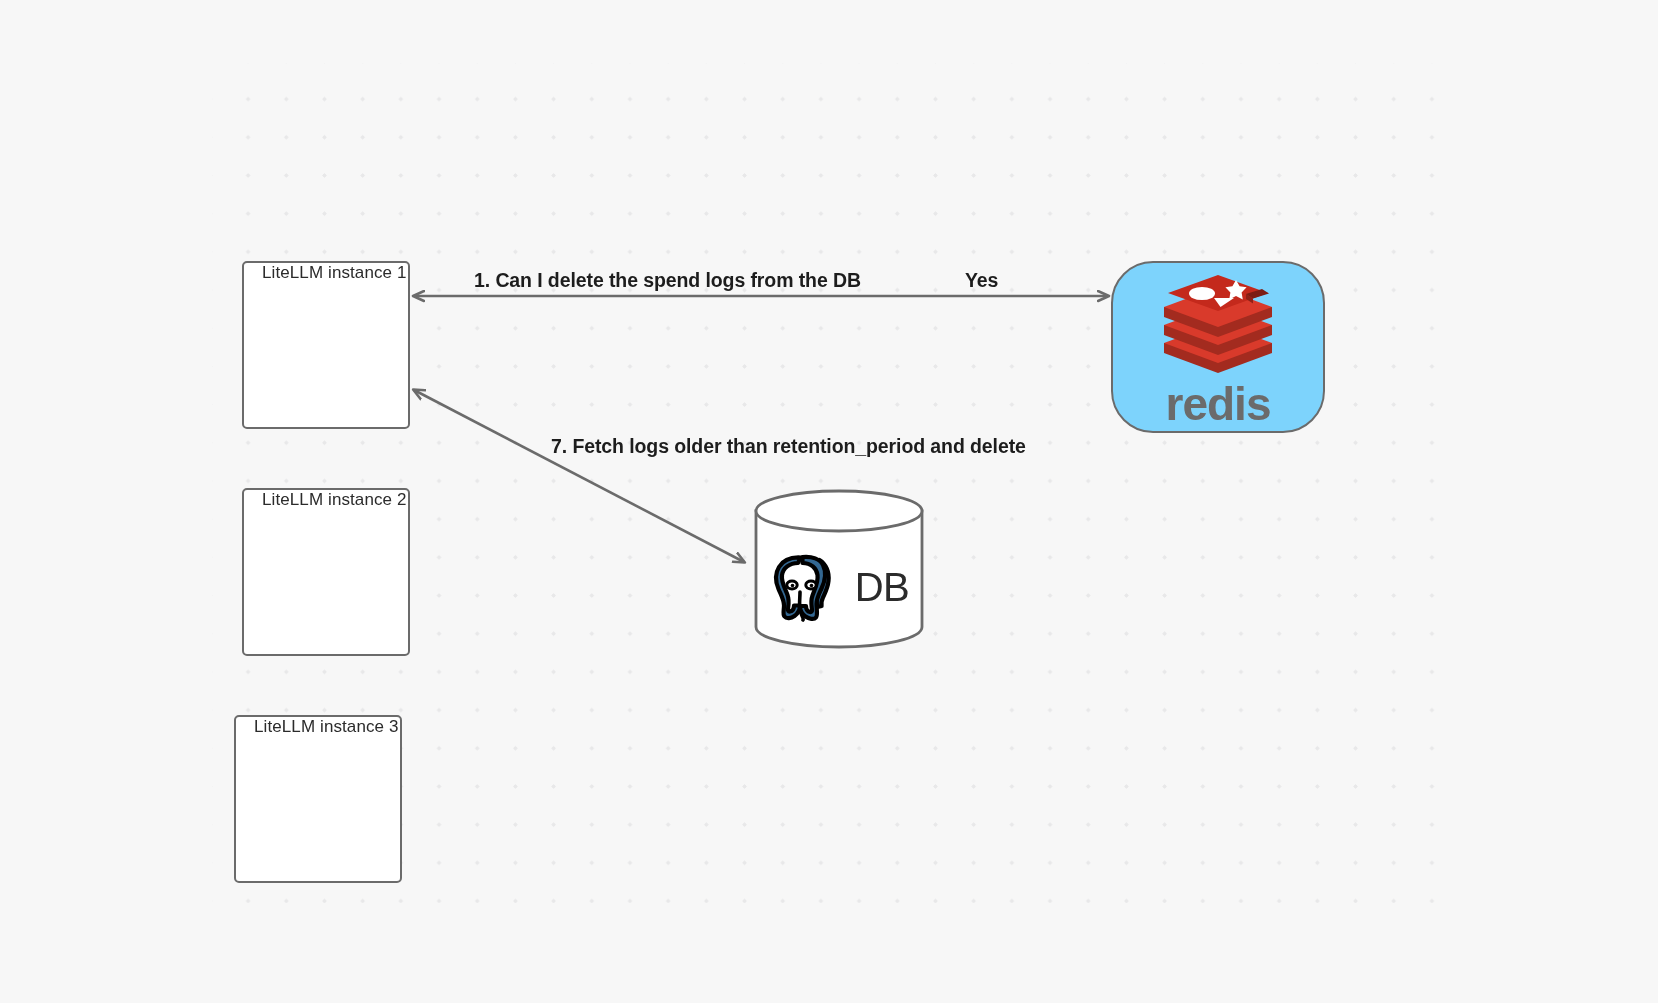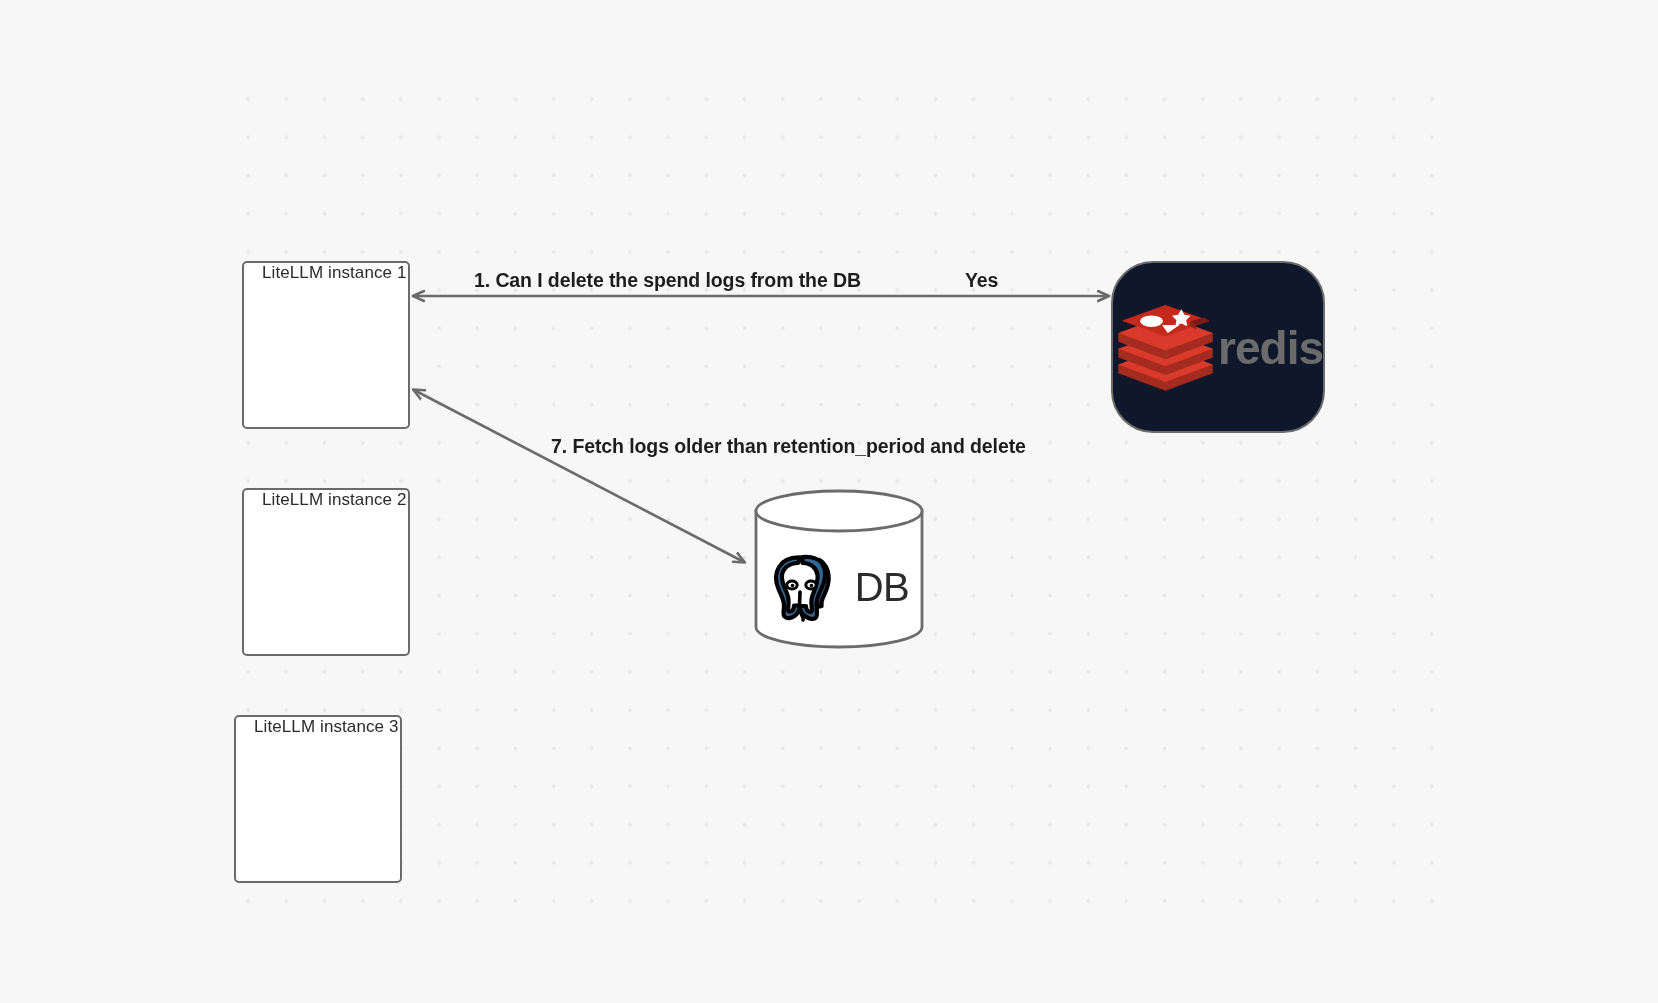--- a/index.html
+++ b/index.html
@@ -64,25 +64,25 @@
     padding-left: 18px;
     letter-spacing: 0.1px;
     white-space: nowrap;
   }
 
   #node-redis {
     left: 1111px;
     top: 261px;
     width: 214px;
     height: 172px;
-    background: #0f172a;
+    background: #7dd3fc;
     border: 2.6px solid #6b6b6b;
     border-radius: 42px;
     display: flex;
-    flex-direction: row;
+    flex-direction: column;
     align-items: center;
     justify-content: center;
   }
   #redis-logo-svg { display: block; }
 
   #node-db {
     left: 753px;
     top: 489px;
     width: 172px;
     height: 160px;

